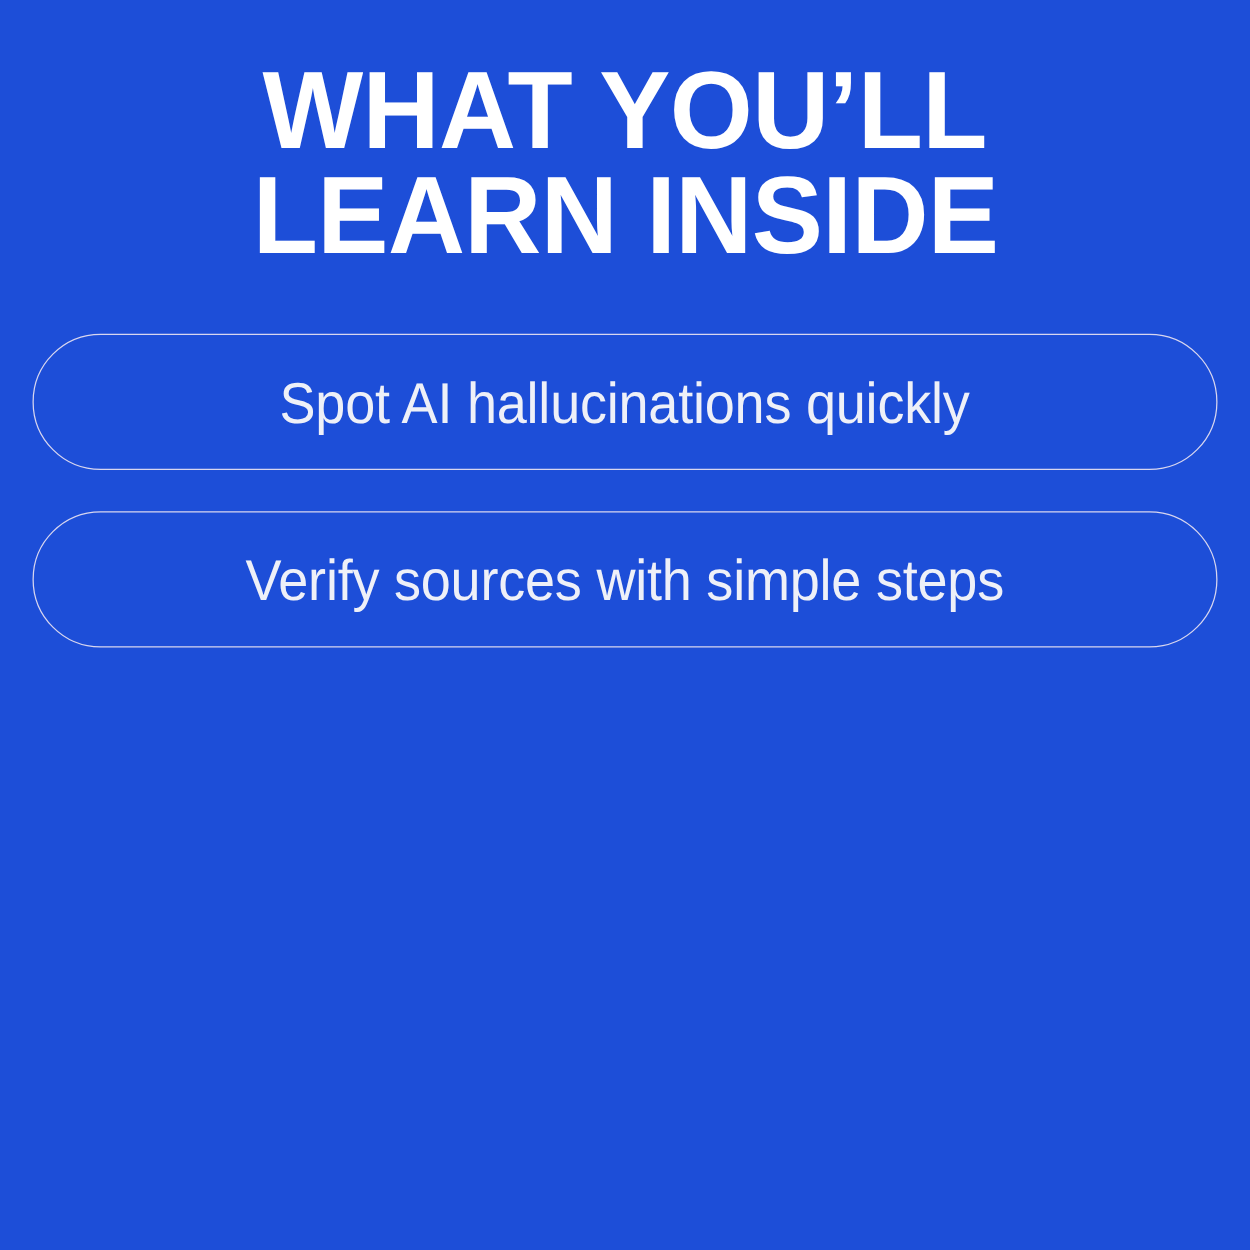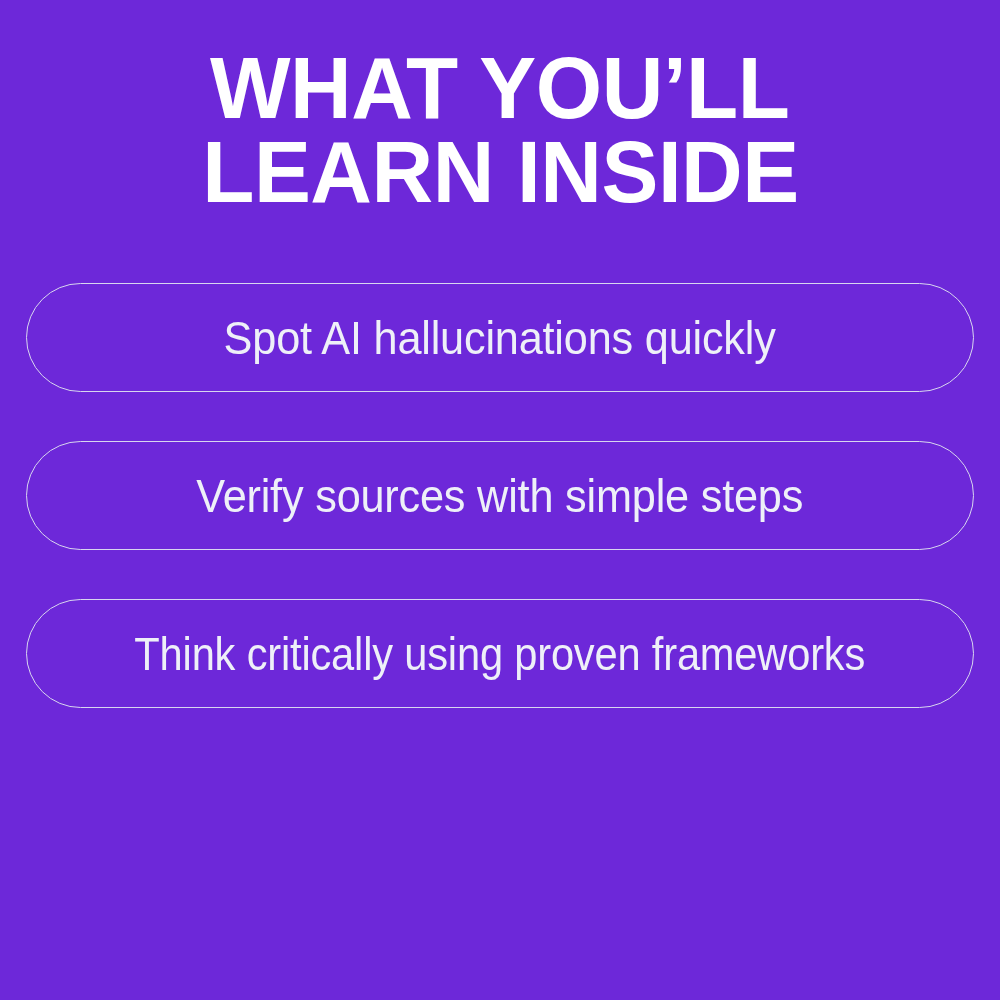--- a/index.html
+++ b/index.html
@@ -13,21 +13,21 @@
   body {
     background: #3226ac;
     font-family: "Liberation Sans", "DejaVu Sans", sans-serif;
     overflow: hidden;
   }
 
   .slide {
     position: relative;
     width: 1000px;
     height: 1000px;
-    background: #6d28d9;
+    background: #1d4ed8;
     display: flex;
     flex-direction: column;
     align-items: center;
   }
 
   
   .heading-block {
     width: 100%;
     padding-top: 46px;
     display: flex;
@@ -58,21 +58,20 @@
 
   .pill {
     height: 109px;
     border: 1.6px solid #d8d6ef;
     border-radius: 9999px;
     background: transparent;
     display: flex;
     align-items: center;
     justify-content: center;
     padding: 0 34px;
-    margin-top: 16px;
   }
 
   .pill-label {
     color: #eef0f8;
     font-size: 46px;
     line-height: 1;
     font-weight: 400;
     letter-spacing: -0.2px;
     text-align: center;
     white-space: nowrap;
@@ -99,19 +98,16 @@
 
     <div class="pill">
       <span class="pill-label">Spot AI hallucinations quickly</span>
     </div>
 
     <div class="pill">
       <span class="pill-label">Verify sources with simple steps</span>
     </div>
 
 
-    <div class="pill wide">
-      <span class="pill-label">Think critically using proven frameworks</span>
-    </div>
 
 
   </div>
 </div>
 
 </body></html>

